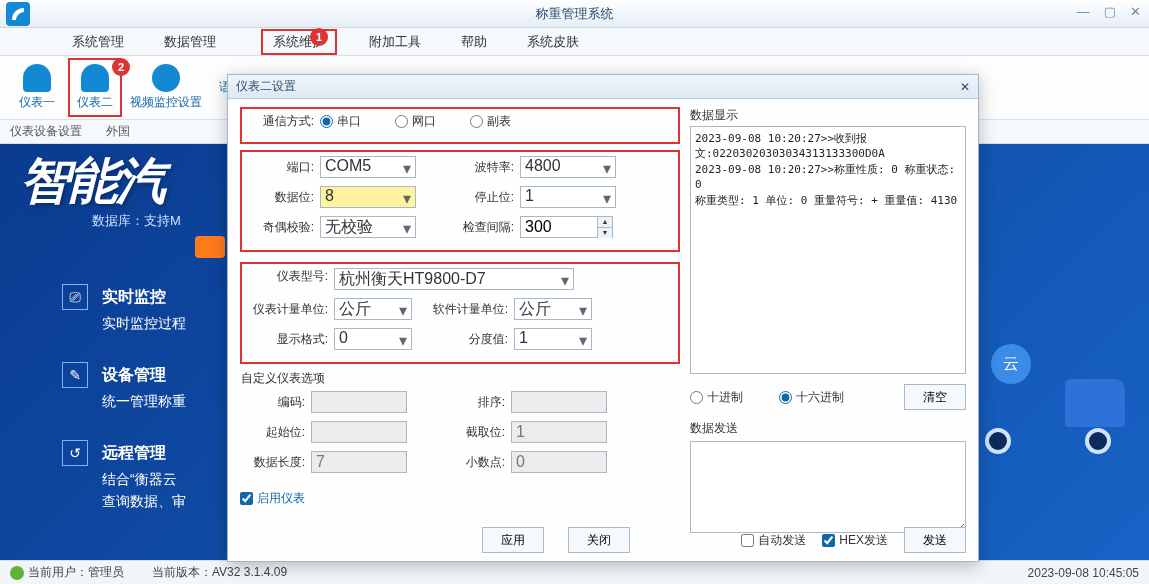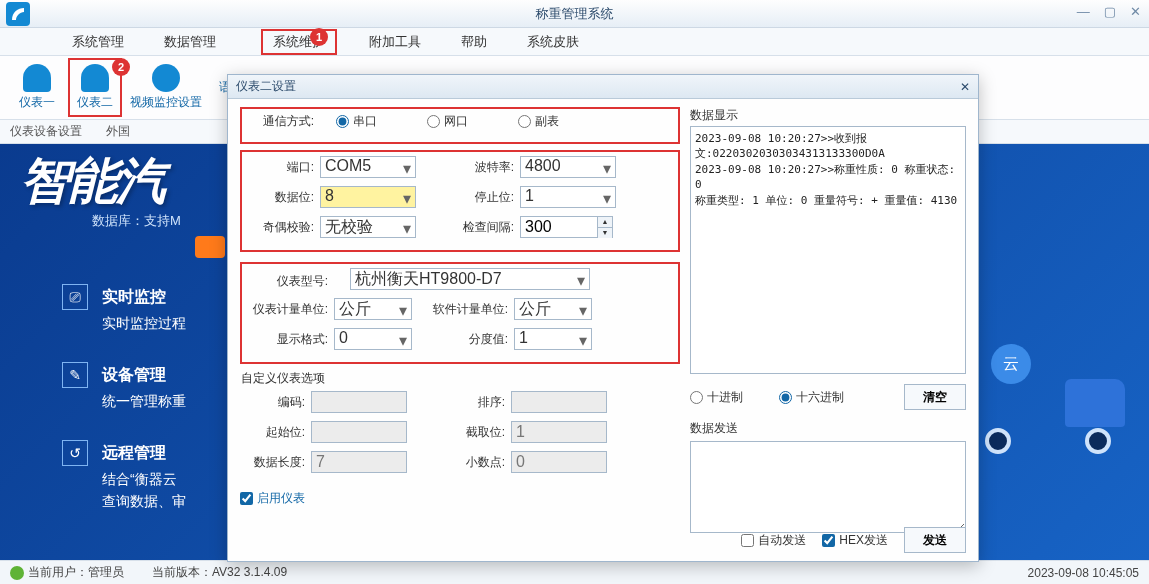--- a/index.html
+++ b/index.html
@@ -45,40 +45,40 @@
 
 
 .statusbar { height:24px; background:#f2f6fa; display:flex; align-items:center; font-size:12px; color:#444; padding:0 10px; border-top:1px solid #d7e0ea; justify-content:space-between;}
 .statusbar .left { display:flex; gap:28px; align-items:center;}
 .user-ico { display:inline-block; width:14px; height:14px; background:#5fb336; border-radius:50%; margin-right:4px; vertical-align:middle;}
 
 
 .dialog { position:absolute; left:227px; top:74px; width:752px; height:488px; background:#fefefe; border:1px solid #9fb6cd; box-shadow:0 4px 16px rgba(0,0,0,0.25);}
 .dlg-title { height:24px; background:linear-gradient(#f0f5fa,#dde8f2); display:flex; align-items:center; padding:0 8px; font-size:12px; color:#2b4a6b; justify-content:space-between; border-bottom:1px solid #b9cad9;}
 .dlg-body { padding:8px 12px 8px 12px; font-size:12px; color:#333; position:relative; height:calc(100% - 24px);}
-.row { display:flex; align-items:flex-end; margin-bottom:8px; gap:22px;}
+.row { display:flex; align-items:flex-start; margin-bottom:8px; gap:6px;}
 .lbl { width:64px; text-align:right; color:#333;}
 .radio { display:inline-flex; align-items:center; gap:4px; margin-right:28px;}
 .radio input { accent-color:#1267a6;}
 .sel, .inp { height:22px; border:1px solid #a6b8ca; background:#fff; padding:0 4px; font-size:16px;}
 .sel { width:96px; background:#fff; position:relative;}
 .sel::after { content:"▾"; position:absolute; right:4px; top:2px; color:#666; pointer-events:none;}
 .inp { width:96px;}
 .wide { width:240px;}
 .spinner { display:flex; align-items:center;}
 .spinner .inp { width:78px;}
 .spin-btns { display:flex; flex-direction:column; border:1px solid #a6b8ca; border-left:none; height:22px;}
 .spin-btns span { height:11px; width:14px; font-size:7px; text-align:center; line-height:10px; cursor:pointer; background:#eef3f8;}
 .spin-btns span:first-child { border-bottom:1px solid #a6b8ca;}
 .redbox { border:2px solid #d33; padding:4px 8px; margin-bottom:6px;}
 .panel-right { position:absolute; right:12px; top:8px; width:276px;}
 .panel-label { font-size:12px; color:#333; margin-bottom:2px;}
 .log { width:100%; height:248px; border:1px solid #a6b8ca; background:#fff; padding:4px; font-size:11px; color:#222; line-height:1.4; overflow:hidden; white-space:pre-wrap; font-family:"SimSun",monospace;}
 .radix-row { display:flex; align-items:center; gap:8px; margin:10px 0;}
-.btn { height:26px; padding:0 18px; border:1px solid #a6b8ca; background:#f6f9fc; font-size:12px; cursor:pointer;font-weight:bold;}
+.btn { height:26px; padding:0 18px; border:1px solid #a6b8ca; background:#f6f9fc; font-size:12px; cursor:pointer;}
 .send-area { width:100%; height:92px; border:1px solid #a6b8ca; background:#fff; margin-top:2px;}
 .chk { display:inline-flex; align-items:center; gap:4px; font-size:12px;}
 .chk input { accent-color:#1267a6;}
 .footer-btns { position:absolute; left:254px; bottom:8px; display:flex; gap:24px;}
 .right-footer { position:absolute; right:12px; bottom:8px; display:flex; align-items:center; gap:16px;}
 
 
 .badge { position:absolute; width:18px; height:18px; background:#d33; color:#fff; border-radius:50%; font-size:11px; display:flex; align-items:center; justify-content:center; font-weight:bold; z-index:50;}
 .b1 { left:310px; top:28px;}
 .b2 { left:112px; top:58px;}
@@ -289,20 +289,24 @@
         <label class="radio">
             <input type="radio" name="radix" checked="" style="">
             <span>十六进制</span>
           </label>
         <button class="btn" style="margin-left:auto">清空</button>
       </div>
       <div class="panel-label">数据发送</div>
       <textarea class="send-area" style=""></textarea>
     </div>
 
+    <div class="footer-btns">
+      <button class="btn">应用</button>
+      <button class="btn">关闭</button>
+    </div>
     <div class="right-footer">
       <label class="chk">
           <input type="checkbox" style="">
           <span>自动发送</span>
         </label>
       <label class="chk">
           <input type="checkbox" checked="" style="">
           <span>HEX发送</span>
         </label>
       <button class="btn">发送</button>

